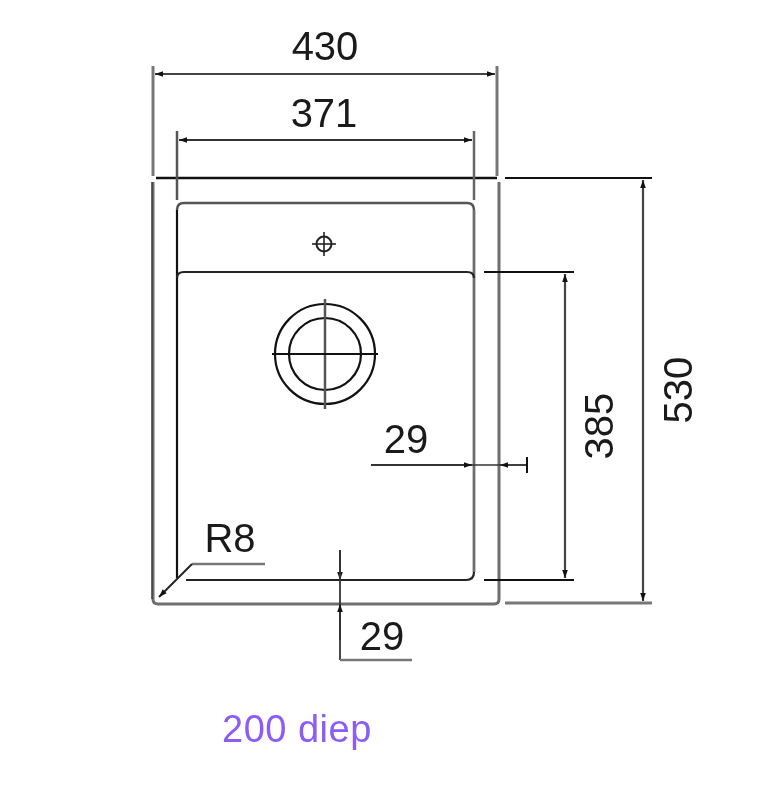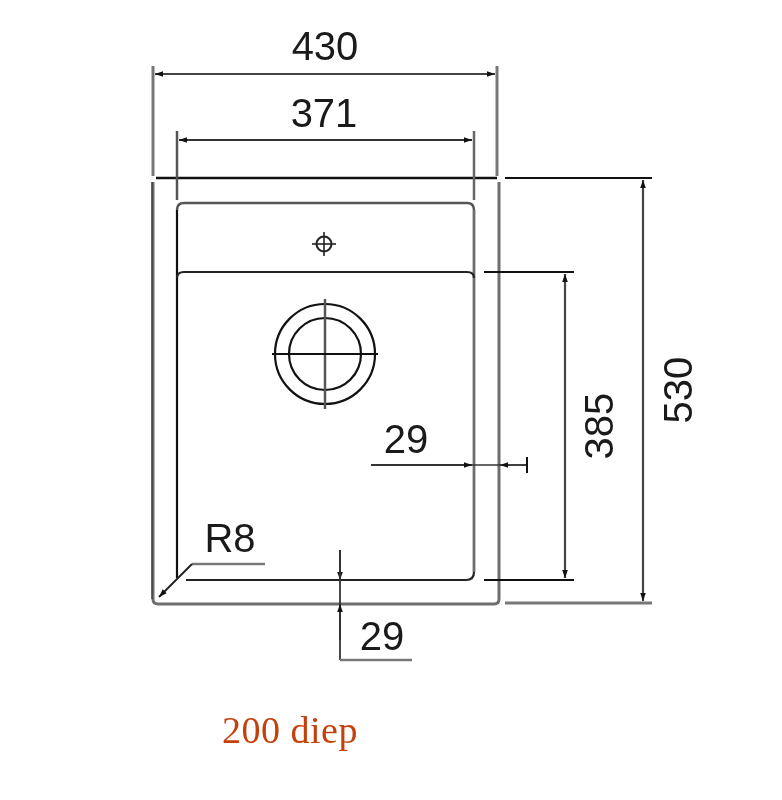--- a/index.html
+++ b/index.html
@@ -1,21 +1,21 @@
 <!DOCTYPE html>
 <html><head>
 <meta charset="utf-8">
 <style>
   html, body { margin: 0; padding: 0; background: #ffffff; }
   body { width: 782px; height: 800px; position: relative; overflow: hidden;
          font-family: "Liberation Sans", "DejaVu Sans", sans-serif; }
   #drawing { position: absolute; left: 0; top: 0; width: 782px; height: 800px; }
   .dim-text { font-family: "Liberation Sans", "DejaVu Sans", sans-serif; fill: #1a1a1a; font-size: 40px; }
-  .caption { position: absolute; left: 222px; top: 708px; font-size: 38px; color: #c2410c;
-             font-family: Liberation Serif, serif; letter-spacing: 0.5px; }
+  .caption { position: absolute; left: 222px; top: 708px; font-size: 38px; color: #8b5cf6;
+             font-family: Liberation Sans, sans-serif; letter-spacing: 0.5px; }
 </style>
 </head>
 <body>
 
 <svg id="drawing" viewBox="0 0 782 800" xmlns="http://www.w3.org/2000/svg">
   <defs>
     <marker id="arr" viewBox="0 0 10 10" refX="10" refY="5" markerWidth="14" markerHeight="8" markerUnits="userSpaceOnUse" orient="auto-start-reverse">
       <path d="M0,1.5 L10,5 L0,8.5 z" fill="#111"></path>
     </marker>
     <marker id="arrv" viewBox="0 0 10 10" refX="10" refY="5" markerWidth="22" markerHeight="8" markerUnits="userSpaceOnUse" orient="auto-start-reverse">

